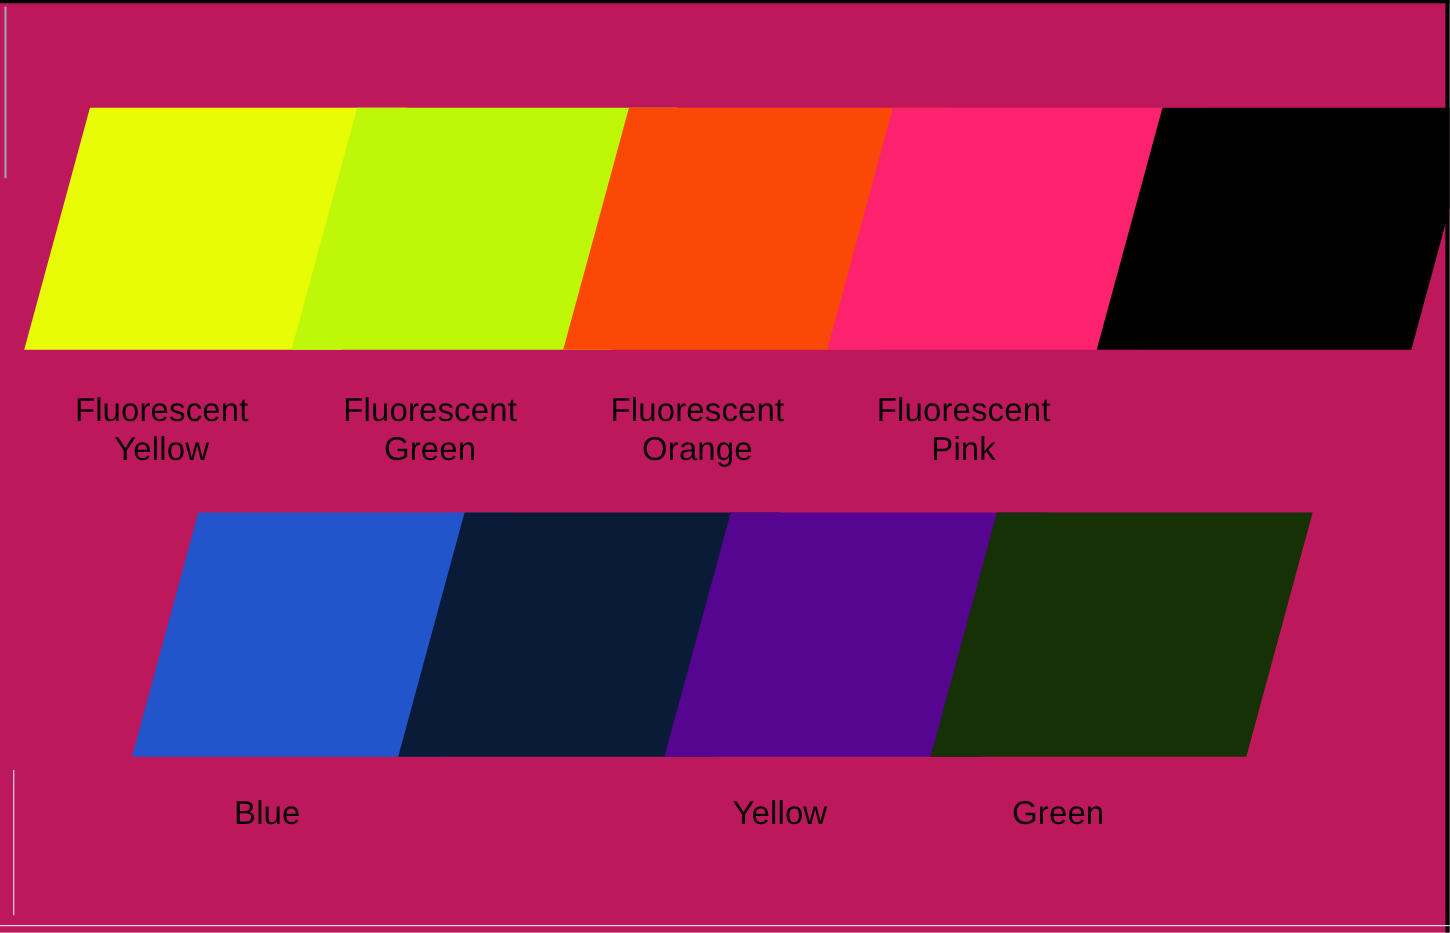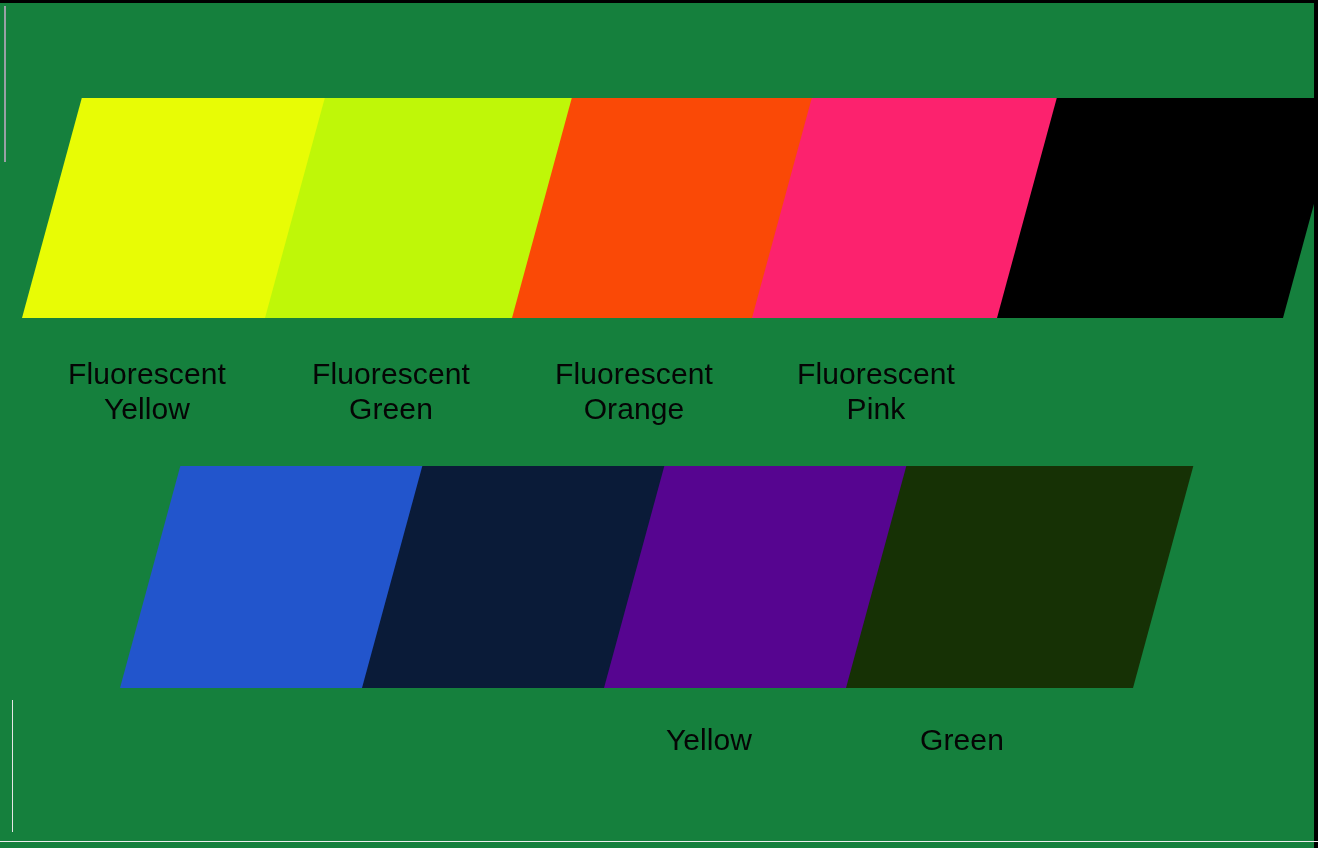--- a/index.html
+++ b/index.html
@@ -9,21 +9,21 @@
     background: #ffffff;
   }
   body {
     font-family: "Liberation Sans", sans-serif;
   }
 
   #canvas {
     position: relative;
     width: 1318px;
     height: 848px;
-    background: #15803d;
+    background: #be185d;
     overflow: hidden;
     box-sizing: border-box;
   }
 
   
   .edge-top {
     position: absolute;
     left: 0;
     top: 0;
     width: 1318px;
@@ -129,17 +129,18 @@
 Pink</div>
     </div>
 
   <div class="swatch-row" id="row-2" style="top: 466px; height: 222px;">
       <div class="swatch" title="#2255CC" style="left: 120px; width: 286px; background-color: rgb(34, 85, 204);"></div>
       <div class="swatch" title="#0A1B38" style="left: 362px; width: 286px; background-color: rgb(10, 27, 56);"></div>
       <div class="swatch" title="#560590" style="left: 604px; width: 288px; background-color: rgb(86, 5, 144);"></div>
       <div class="swatch" title="#163105" style="left: 846px; width: 287px; background-color: rgb(22, 49, 5);"></div>
     </div>
   <div class="label-row" id="labels-2" style="top: 722px;">
+      <div class="swatch-label" style="left: 112px; width: 262px;">Blue</div>
       <div class="swatch-label" style="left: 578px; width: 262px;">Yellow</div>
       <div class="swatch-label" style="left: 831px; width: 262px;">Green</div>
     </div>
 
 </div>
 
 </body></html>

